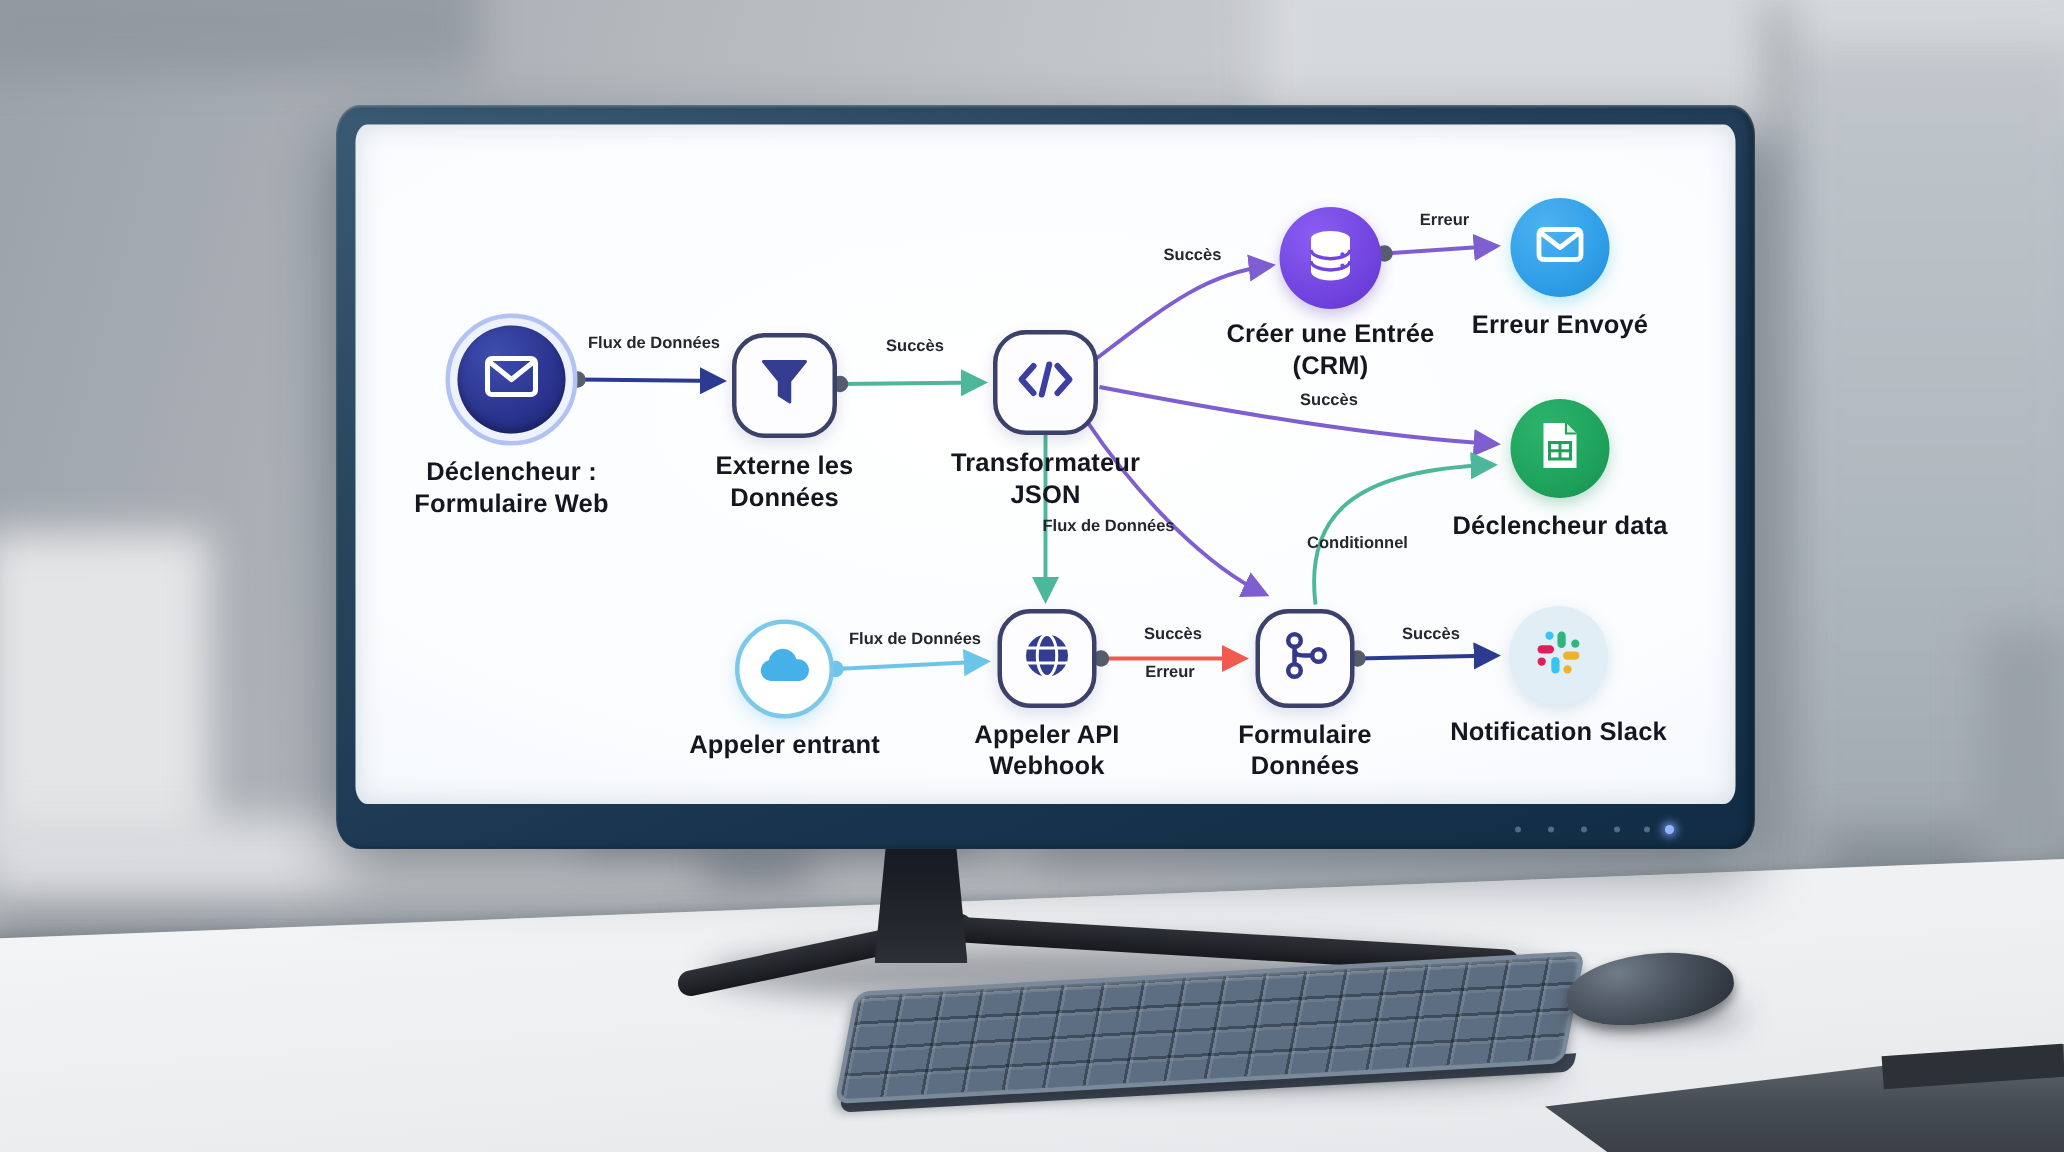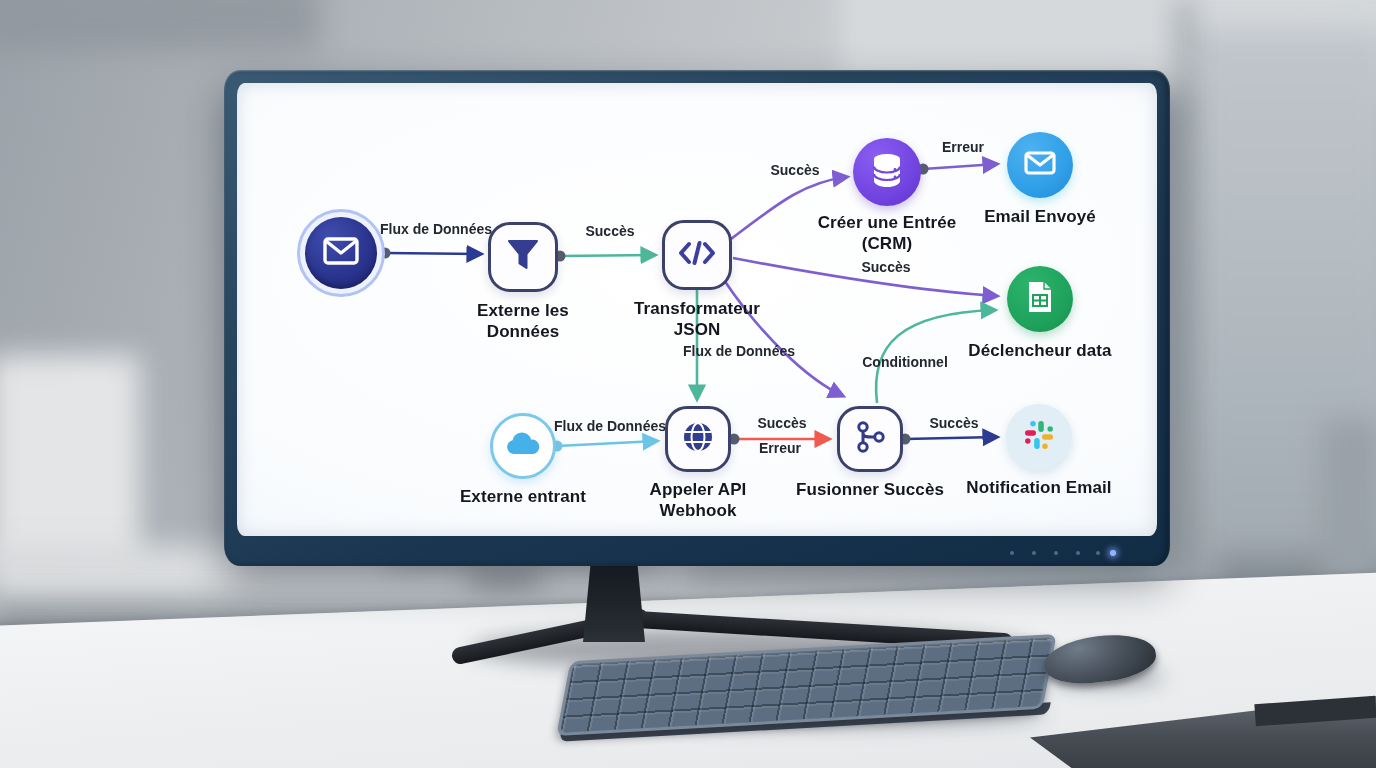--- a/index.html
+++ b/index.html
@@ -94,21 +94,21 @@
       background:radial-gradient(circle at 35% 28%, #4db2f0 0%, #2f9fe8 60%, #1f8ad4 100%);
       box-shadow:0 4px 10px rgba(40,190,230,.3); }
   .n-sheets { width:66px; height:66px;
       background:radial-gradient(circle at 35% 28%, #2cb36c 0%, #1fa35c 60%, #178c4d 100%);
       box-shadow:0 4px 10px rgba(30,150,90,.3); }
   .n-webhook { width:66px; height:66px; background:#ffffff; border:3px solid #7cc8e8;
       box-shadow:0 4px 10px rgba(90,180,230,.25); }
   .n-slack { width:66px; height:66px; background:#e1eef6; box-shadow:0 4px 10px rgba(120,160,190,.25); }
   .nlabel { position:absolute; text-align:center; font-size:17px; font-weight:700;
       color:#14171f; line-height:1.25; letter-spacing:.1px; }
-  .elabel { position:absolute; text-align:center; font-size:14px; font-weight:600;
+  .elabel { position:absolute; text-align:center; font-size:11px; font-weight:600;
       color:#23272f; white-space:nowrap; transform:translate(-50%,-50%); }
 </style>
 </head>
 <body>
 
 <div class="stage">
 
   <div class="bgobj bg-ceiling"></div>
   <div class="bgobj bg-topleft"></div>
   <div class="bgobj bg-wall-white"></div>
@@ -200,20 +200,21 @@
         <div class="node circ n-trigger" style="left:60px; top:126px;">
           <div class="core">
             <span>
               <svg width="36" height="28" viewBox="0 0 36 28">
                   <rect x="2" y="2" width="32" height="24" rx="3" fill="none" stroke="#fff" stroke-width="3.4"></rect>
                   <path d="M3 4 L18 16 L33 4" fill="none" stroke="#fff" stroke-width="3.4" stroke-linecap="round" stroke-linejoin="round"></path>
                 </svg>
             </span>
           </div>
         </div>
+        <div class="nlabel" style="left:34px; top:221px; width:140px;">Déclencheur : Formulaire Web</div>
 
         <div class="node sq" style="left:251px; top:139px;">
           <span>
             <svg width="34" height="32" viewBox="0 0 34 32">
                 <path d="M3 2 H31 L20.5 15 V29 L13.5 24.5 V15 Z" fill="#343d8f" stroke="#343d8f" stroke-width="2" stroke-linejoin="round"></path>
               </svg>
           </span>
         </div>
         <div class="nlabel" style="left:206px; top:217px; width:160px;">Externe les Données</div>
 
@@ -242,21 +243,21 @@
         <div class="nlabel" style="left:570px; top:129px; width:160px;">Créer une Entrée (CRM)</div>
 
         <div class="node circ n-email" style="left:770px; top:49px;">
           <span>
             <svg width="32" height="24" viewBox="0 0 32 24">
                 <rect x="2" y="2" width="28" height="20" rx="3" fill="none" stroke="#fff" stroke-width="3.2"></rect>
                 <path d="M3 4 L16 14 L29 4" fill="none" stroke="#fff" stroke-width="3.2" stroke-linecap="round" stroke-linejoin="round"></path>
               </svg>
           </span>
         </div>
-        <div class="nlabel" style="left:723px; top:123px; width:160px;">Email Envoyé</div>
+        <div class="nlabel" style="left:723px; top:123px; width:160px;">Erreur Envoyé</div>
 
         <div class="node circ n-sheets" style="left:770px; top:183px;">
           <span>
             <svg width="28" height="34" viewBox="0 0 28 34">
                 <path d="M3 2 H18 L25 9 V32 H3 Z" fill="#fff"></path>
                 <path d="M18 2 L18 9 L25 9" fill="#d8efe2" stroke="#1fa35c" stroke-width="1.4"></path>
                 <g stroke="#1fa35c" stroke-width="2" fill="none">
                   <rect x="7" y="15" width="14" height="11"></rect>
                   <path d="M7 20.5 H21 M14 15 V26"></path>
                 </g>
@@ -265,21 +266,21 @@
         </div>
         <div class="nlabel" style="left:723px; top:257px; width:160px;">Déclencheur data</div>
 
         <div class="node circ n-webhook" style="left:253px; top:330px;">
           <span>
             <svg width="36" height="24" viewBox="0 0 36 24">
                 <path d="M9 22 a7 7 0 0 1 -1.5-13.8 A9.5 9.5 0 0 1 26 7.5 A6.5 6.5 0 0 1 28 22 Z" fill="#45b1e8"></path>
               </svg>
           </span>
         </div>
-        <div class="nlabel" style="left:206px; top:403px; width:160px;">Externe entrant</div>
+        <div class="nlabel" style="left:206px; top:403px; width:160px;">Appeler entrant</div>
 
         <div class="node sq" style="left:428px; top:323px; width:66px; height:66px;">
           <span>
             <svg width="32" height="32" viewBox="0 0 32 32">
                 <circle cx="16" cy="16" r="14" fill="#333d8f"></circle>
                 <g stroke="#fff" stroke-width="2" fill="none">
                   <ellipse cx="16" cy="16" rx="6.5" ry="14"></ellipse>
                   <path d="M2.5 11 H29.5 M2.5 21 H29.5"></path>
                 </g>
               </svg>
@@ -290,37 +291,37 @@
         <div class="node sq" style="left:600px; top:323px; width:66px; height:66px;">
           <span>
             <svg width="32" height="34" viewBox="0 0 32 34" fill="none" stroke="#343a8a" stroke-width="3">
                 <circle cx="9" cy="7" r="4.2" fill="#fff"></circle>
                 <circle cx="9" cy="27" r="4.2" fill="#fff"></circle>
                 <circle cx="25" cy="17" r="4.2" fill="#fff"></circle>
                 <path d="M9 11.5 V22.5 M9 13 C9 17.5 14 17 20.5 17" stroke-linecap="round"></path>
               </svg>
           </span>
         </div>
-        <div class="nlabel" style="left:553px; top:396px; width:160px;">Fusionner Succès</div>
+        <div class="nlabel" style="left:553px; top:396px; width:160px;">Formulaire Données</div>
 
         <div class="node circ n-slack" style="left:769px; top:321px;">
           <span>
             <svg width="32" height="32" viewBox="0 0 32 32">
               <rect x="15.3" y="2" width="5.5" height="11" rx="2.75" fill="#2EB67D"></rect>
               <circle cx="10" cy="4.8" r="2.75" fill="#36C5F0"></circle>
               <rect x="19" y="15.3" width="11" height="5.5" rx="2.75" fill="#ECB22E"></rect>
               <circle cx="27.2" cy="10.1" r="2.75" fill="#2EB67D"></circle>
               <rect x="11.2" y="19" width="5.5" height="11" rx="2.75" fill="#36C5F0"></rect>
               <circle cx="22" cy="27.2" r="2.75" fill="#ECB22E"></circle>
               <rect x="2" y="11.2" width="11" height="5.5" rx="2.75" fill="#E01E5A"></rect>
               <circle cx="4.8" cy="22" r="2.75" fill="#E01E5A"></circle>
             </svg>
           </span>
         </div>
-        <div class="nlabel" style="left:722px; top:394px; width:160px;">Notification Email</div>
+        <div class="nlabel" style="left:722px; top:394px; width:160px;">Notification Slack</div>
 
       </div>
     </div>
   </div>
 
   <div class="shadow sh-keyboard"></div>
   <div class="kb-front"></div>
   <div class="keyboard"></div>
   <div class="shadow sh-mouse"></div>
   <div class="mouse"></div>

